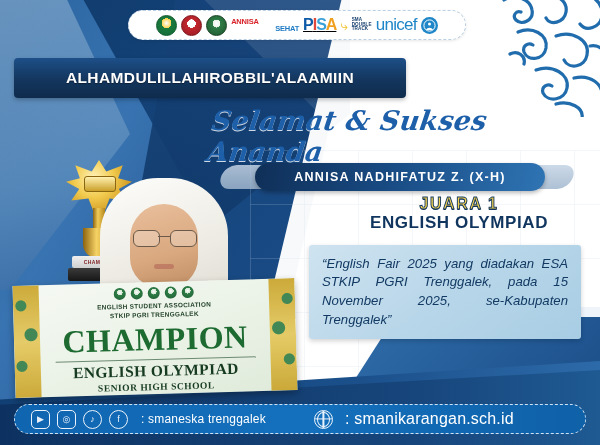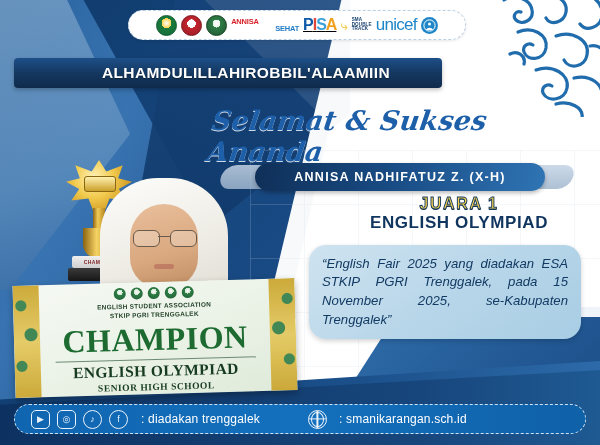--- a/index.html
+++ b/index.html
@@ -93,26 +93,25 @@
   .pisa .p1{color:#0f5aa8;} .pisa .p2{color:#e0483c;} .pisa .p3{color:#3aa0d8;} .pisa .p4{color:#f0a01e;}
   .smk-mini{display:flex;flex-direction:column;line-height:1.05;}
   .smk-mini i{font-style:normal;font-size:4.6px;font-weight:bold;color:#17406e;letter-spacing:.1px;}
   .unicef{font-size:17px;color:#1f86c8;letter-spacing:-.7px;font-weight:normal;}
   .unicef-mark{width:17px;height:17px;border-radius:50%;background:#1f86c8;
     display:inline-flex;align-items:center;justify-content:center;}
   .swoosh{font-size:13px;color:#f2c12e;line-height:1;}
 
   
   .headline{
-    position:absolute;left:14px;top:58px;width:392px;height:30px;
+    position:absolute;left:14px;top:58px;width:392px;height:40px;
     background:linear-gradient(180deg,#1d4f88 0%,#14375f 52%,#0f2b4c 100%);
     border-radius:4px;
     display:flex;align-items:center;justify-content:center;
     box-shadow:0 2px 4px rgba(0,0,0,.25);
-    padding-left:36px;
   }
   .headline span{
     color:#ffffff;font-weight:bold;font-size:15.5px;letter-spacing:.4px;
     text-shadow:0 1px 1px rgba(0,0,0,.4);
   }
 
   
   .medal{position:absolute;left:389px;top:49px;width:96px;height:86px;}
   .ribbon-l,.ribbon-r{position:absolute;top:38px;width:34px;height:46px;}
   .ribbon-l{left:12px;background:linear-gradient(180deg,#d8202a 0%,#9e1119 100%);
@@ -164,21 +163,21 @@
     text-shadow:0 1px 0 #12365e;
   }
   .award .eo{
     font-size:17px;font-weight:bold;color:#10355e;letter-spacing:.6px;line-height:1.15;
     text-shadow:0 1px 0 rgba(255,255,255,.85);
   }
 
   
   .quote{
     position:absolute;left:309px;top:245px;width:272px;height:94px;
-    border-radius:17px;
+    border-radius:3px;
     background:linear-gradient(145deg,#cfe3f0 0%,#b8d6e9 52%,#a8cde4 100%);
     box-shadow:0 2px 5px rgba(0,0,0,.18);
     padding:8px 13px;box-sizing:border-box;
     display:flex;align-items:center;
   }
   .quote p{
     margin:0;font-style:italic;font-size:13.2px;line-height:1.42;
     color:#123a63;text-align:justify;width:100%;font-weight:500;
   }
 
@@ -259,21 +258,21 @@
   .sicon{width:17px;height:17px;border-radius:50%;border:1.3px solid #eaf3fb;
     display:flex;align-items:center;justify-content:center;color:#eaf3fb;font-size:9px;line-height:1;}
   .sq{width:17px;height:17px;border-radius:5px;border:1.3px solid #eaf3fb;
     display:flex;align-items:center;justify-content:center;color:#eaf3fb;font-size:9px;}
   .handle{color:#ffffff;font-size:12px;margin-left:13px;letter-spacing:.2px;}
   .web-group{display:flex;align-items:center;margin-left:48px;}
   .globe{width:17px;height:17px;border-radius:50%;border:1.4px solid #eaf3fb;position:relative;}
   .globe::before{content:"";position:absolute;left:50%;top:0;bottom:0;width:1.2px;background:#eaf3fb;transform:translateX(-50%);}
   .globe::after{content:"";position:absolute;top:50%;left:0;right:0;height:1.2px;background:#eaf3fb;transform:translateY(-50%);}
   .globe i{position:absolute;left:2.4px;top:1px;right:2.4px;bottom:1px;border:1.2px solid #eaf3fb;border-radius:50%;}
-  .site{color:#ffffff;font-size:12px;margin-left:12px;letter-spacing:.2px;}
+  .site{color:#ffffff;font-size:16px;margin-left:12px;letter-spacing:.2px;}
 </style>
 </head>
 <body>
 
 <div id="poster">
 
   <div class="bg-base"></div>
   <div class="bg-left-navy"></div>
   <div class="bg-left-facet-a"></div>
   <div class="bg-left-facet-b"></div>
@@ -397,21 +396,21 @@
 
   </div>
 
   <div class="footer">
     <div class="social">
       <span class="sq">▶</span>
       <span class="sq">◎</span>
       <span class="sicon">♪</span>
       <span class="sicon">f</span>
     </div>
-    <span class="handle">: diadakan trenggalek</span>
+    <span class="handle">: smaneska trenggalek</span>
     <div class="web-group">
       <span class="globe">
           <i></i>
         </span>
       <span class="site">: smanikarangan.sch.id</span>
     </div>
   </div>
 
 </div>
 

